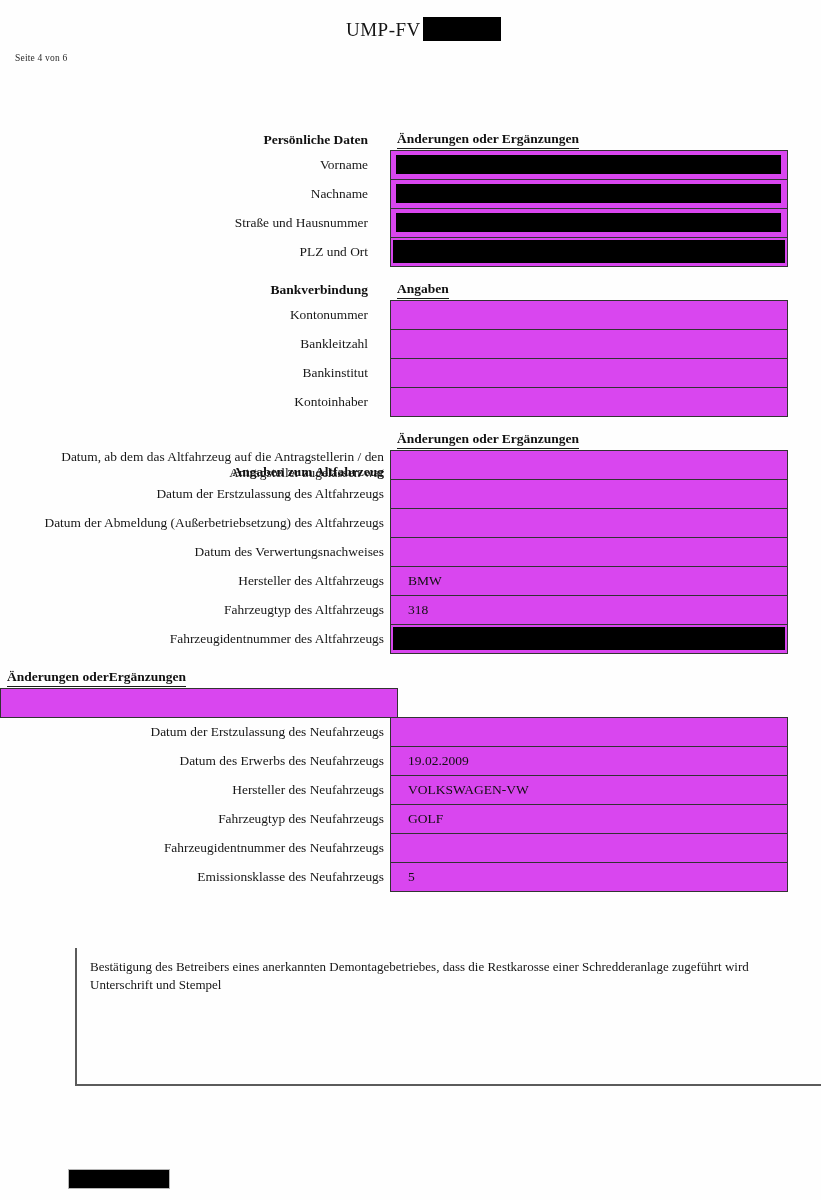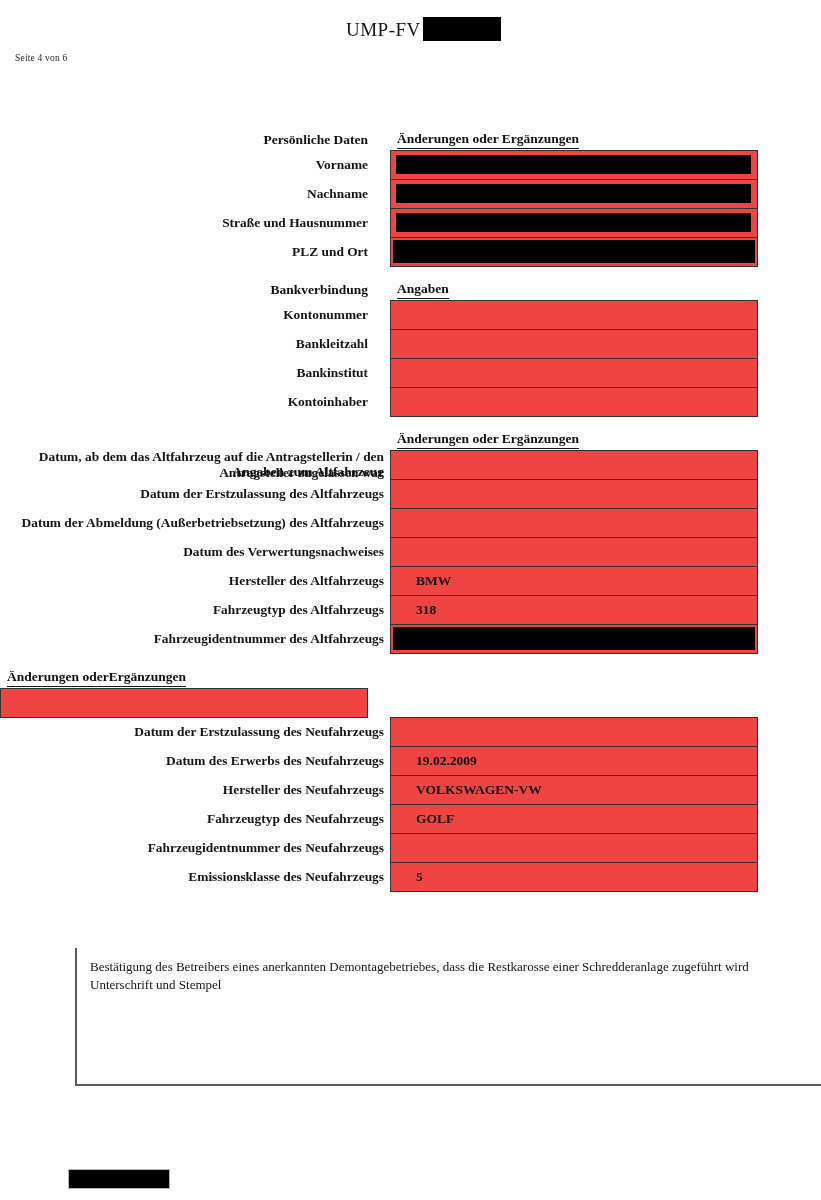--- a/index.html
+++ b/index.html
@@ -29,33 +29,33 @@
     font-weight:bold;font-size:13.5px;line-height:17px;color:#111;
   }
   .pad-wide .h-label{padding-right:22px;}
   .pad-narrow .h-label{padding-right:6px;margin-top:32px;}
   .sec-head .h-col{
     width:398px;box-sizing:border-box;padding-left:7px;
     font-weight:bold;font-size:13.5px;line-height:16px;color:#111;
   }
   .sec-head .h-col span{border-bottom:1.5px solid #1a1a1a;padding-bottom:1px;display:inline-block;}
 
-  .row{display:flex;height:30px;font-weight:bold;}
+  .row{display:flex;height:30px;}
   .row + .row{margin-top:-1px;}
   .row .lbl{
     width:390px;box-sizing:border-box;
     display:flex;align-items:center;justify-content:flex-end;
     text-align:right;font-size:13.4px;line-height:16px;color:#161616;
   }
   .pad-wide .row .lbl{padding-right:22px;}
   .pad-narrow .row .lbl{padding-right:6px;}
   .row .box{
-    width:368px;box-sizing:border-box;border:1px solid #333;background:#ef4444;
+    width:398px;box-sizing:border-box;border:1px solid #333;background:#d946ef;
     position:relative;display:flex;align-items:center;
-    font-size:13.5px;color:#111;padding-left:25px;
+    font-size:13.5px;color:#111;padding-left:17px;
   }
   .bar{position:absolute;left:5px;right:6px;top:4px;bottom:5px;background:#000;}
   .bar.full{left:2px;right:2px;top:2px;bottom:3px;}
 
   
   .sig-box{
     position:absolute;left:75px;top:948px;width:746px;height:138px;box-sizing:border-box;
     border-left:2px solid #5b5b5b;border-bottom:2px solid #5b5b5b;
     padding:10px 14px 0 13px;
   }

